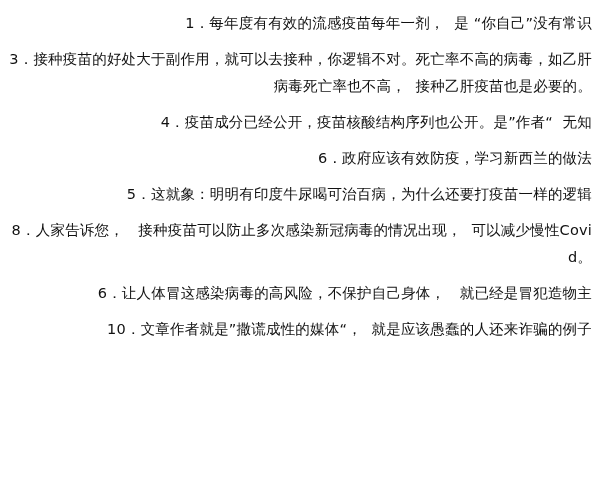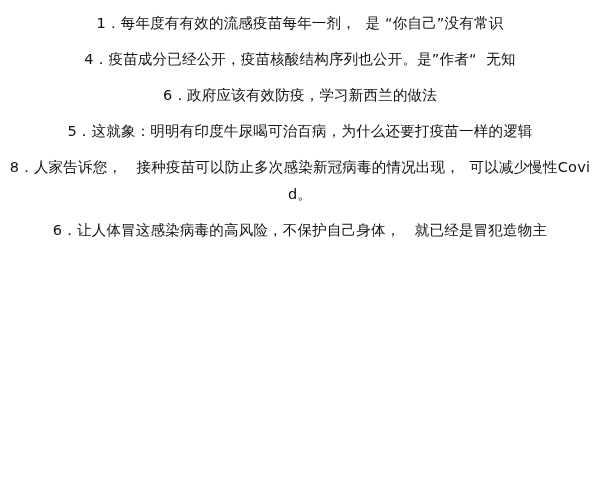--- a/index.html
+++ b/index.html
@@ -21,28 +21,30 @@
     padding: 10px 8px 0 8px;
     background: #ffffff;
   }
   .para {
     display: block;
     font-size: 14.5px;
     line-height: 27px;
     letter-spacing: 0.2px;
     color: #111111;
     margin: 0 0 9px 0;
-    text-align: center;
+    text-align: right;
     white-space: pre-wrap;
     word-break: break-all;
   }
 </style>
 </head>
 <body>
 
 <div id="doc">
   <p class="para">1．每年度有有效的流感疫苗每年一剂，  是 “你自己”没有常识</p>
+  <p class="para">3．接种疫苗的好处大于副作用，就可以去接种，你逻辑不对。死亡率不高的病毒，如乙肝病毒死亡率也不高，  接种乙肝疫苗也是必要的。</p>
   <p class="para">4．疫苗成分已经公开，疫苗核酸结构序列也公开。是”作者“  无知</p>
   <p class="para">6．政府应该有效防疫，学习新西兰的做法</p>
   <p class="para">5．这就象：明明有印度牛尿喝可治百病，为什么还要打疫苗一样的逻辑</p>
   <p class="para">8．人家告诉您，   接种疫苗可以防止多次感染新冠病毒的情况出现，  可以减少慢性Covid。</p>
   <p class="para">6．让人体冒这感染病毒的高风险，不保护自己身体，   就已经是冒犯造物主</p>
+  <p class="para">10．文章作者就是”撒谎成性的媒体“，  就是应该愚蠢的人还来诈骗的例子</p>
 </div>
 
 </body></html>

